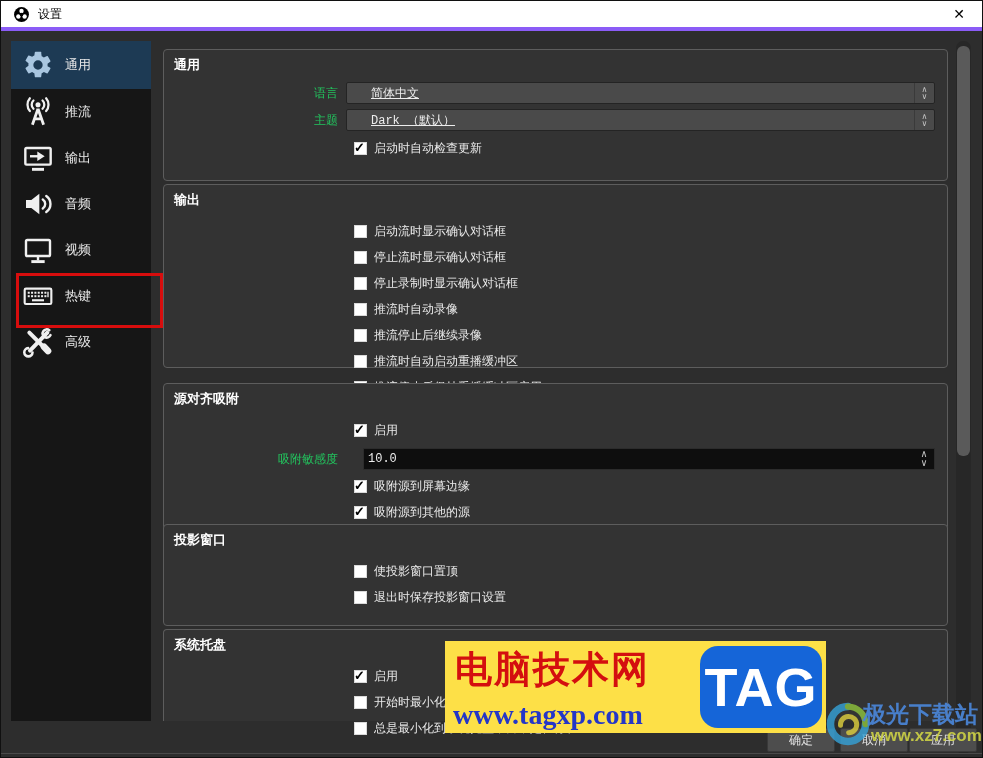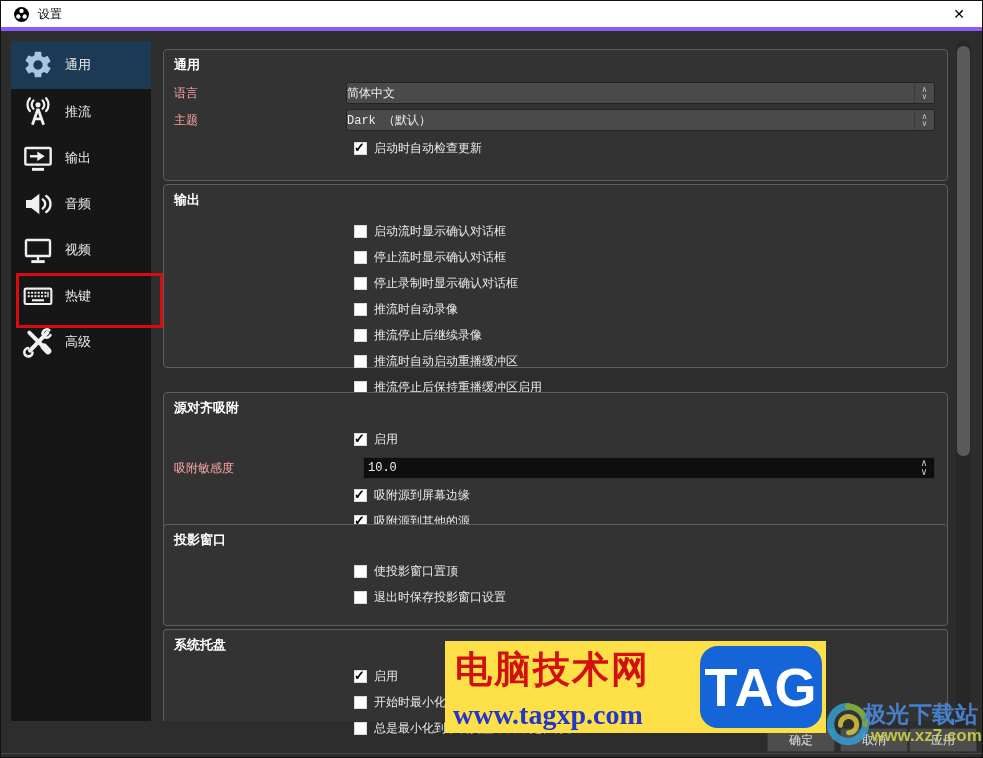--- a/index.html
+++ b/index.html
@@ -40,32 +40,32 @@
     border:3px solid #d70d0d; z-index:6; pointer-events:none;
   }
   
   .group {
     position:absolute; left:162px; width:785px;
     background:#333333; border:1px solid #5d5d5d; border-radius:4px;
     padding:6px 12px 6px 10px;
   }
   #group-general  { top:48px;  height:132px; }
   #group-output   { top:183px; height:184px; }
-  #group-snapping { top:391px; height:148px; }
+  #group-snapping { top:382px; height:148px; }
   #group-projector{ top:523px; height:102px; }
   #group-systray  { top:628px; height:92px; border-bottom:none; border-radius:4px 4px 0 0; }
   .group-title { font-size:13px; font-weight:bold; color:#ffffff; margin-bottom:8px; }
   .form-row { display:flex; align-items:center; margin-bottom:5px; }
-  .form-label { width:172px; padding-right:8px; text-align:left; font-size:12px; color:#fca5a5; flex:none; }
+  .form-label { width:172px; padding-right:8px; text-align:right; font-size:12px; color:#22c55e; flex:none; }
   
   .combo {
     flex:1; height:22px; background:#4a4a4a; border:1px solid #242424; border-radius:2px;
     display:flex; align-items:stretch; font-size:12px; color:#ededed; cursor:default;
   }
-  .combo .combo-text { flex:1; display:flex; align-items:center; padding-left:0; }
+  .combo .combo-text { flex:1; display:flex; align-items:center; padding-left:24px;text-decoration:underline; }
   .combo .combo-text.mono { font-family:"Liberation Mono", monospace; }
   .spin-seg {
     width:20px; border-left:1px solid #3a3a3a; display:flex; flex-direction:column;
     align-items:center; justify-content:center; color:#c4c4c4;
   }
   .spin-seg span { font-size:8px; line-height:7px; display:block; }
   
   .spinbox {
     flex:1; height:22px; background:#0e0e0e; border:1px solid #2c2c2c;
     display:flex; align-items:stretch; font-size:12px; color:#ededed;

